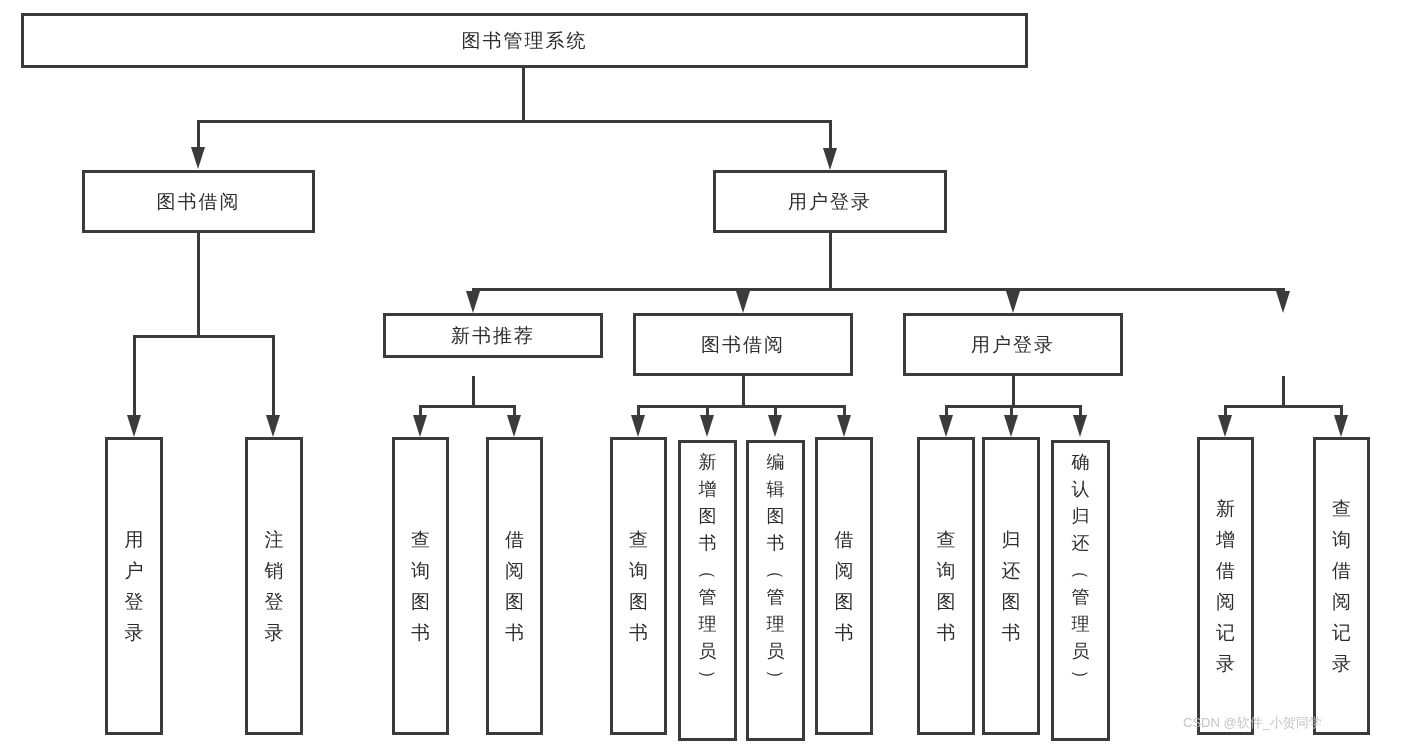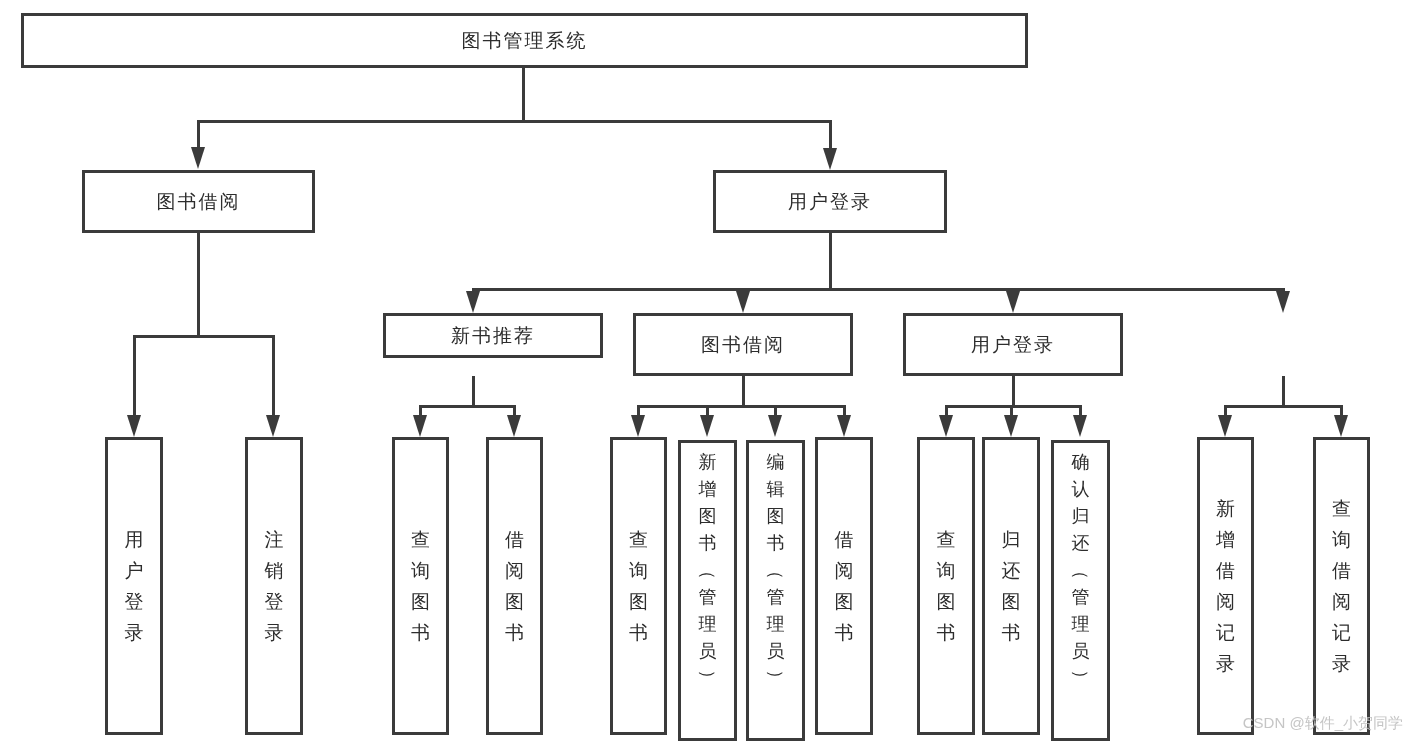--- a/index.html
+++ b/index.html
@@ -20,22 +20,22 @@
   .leaf.long .vchar{font-size:18px;line-height:27px;}
   .vchar-rot{transform:rotate(90deg);}
   .vline{position:absolute;width:3px;background:#3b3b3b;}
   .hline{position:absolute;height:3px;background:#3b3b3b;}
   .arrow{
     position:absolute;width:0;height:0;
     border-left:7px solid transparent;border-right:7px solid transparent;
     border-top:22px solid #3b3b3b;
   }
   .watermark{
-    position:absolute;left:1183px;top:714px;width:220px;text-align:right;
-    font-size:15px;color:rgba(194,194,194,0.95);white-space:nowrap;
+    position:absolute;left:1183px;top:714px;width:220px;
+    font-size:13px;color:rgba(194,194,194,0.95);white-space:nowrap;
   }
 </style>
 </head>
 <body>
 
 <div class="canvas">
 
   <div class="node hnode" style="left:21px;top:13px;width:1007px;height:55px">
     <span>图书管理系统</span>
   </div>

